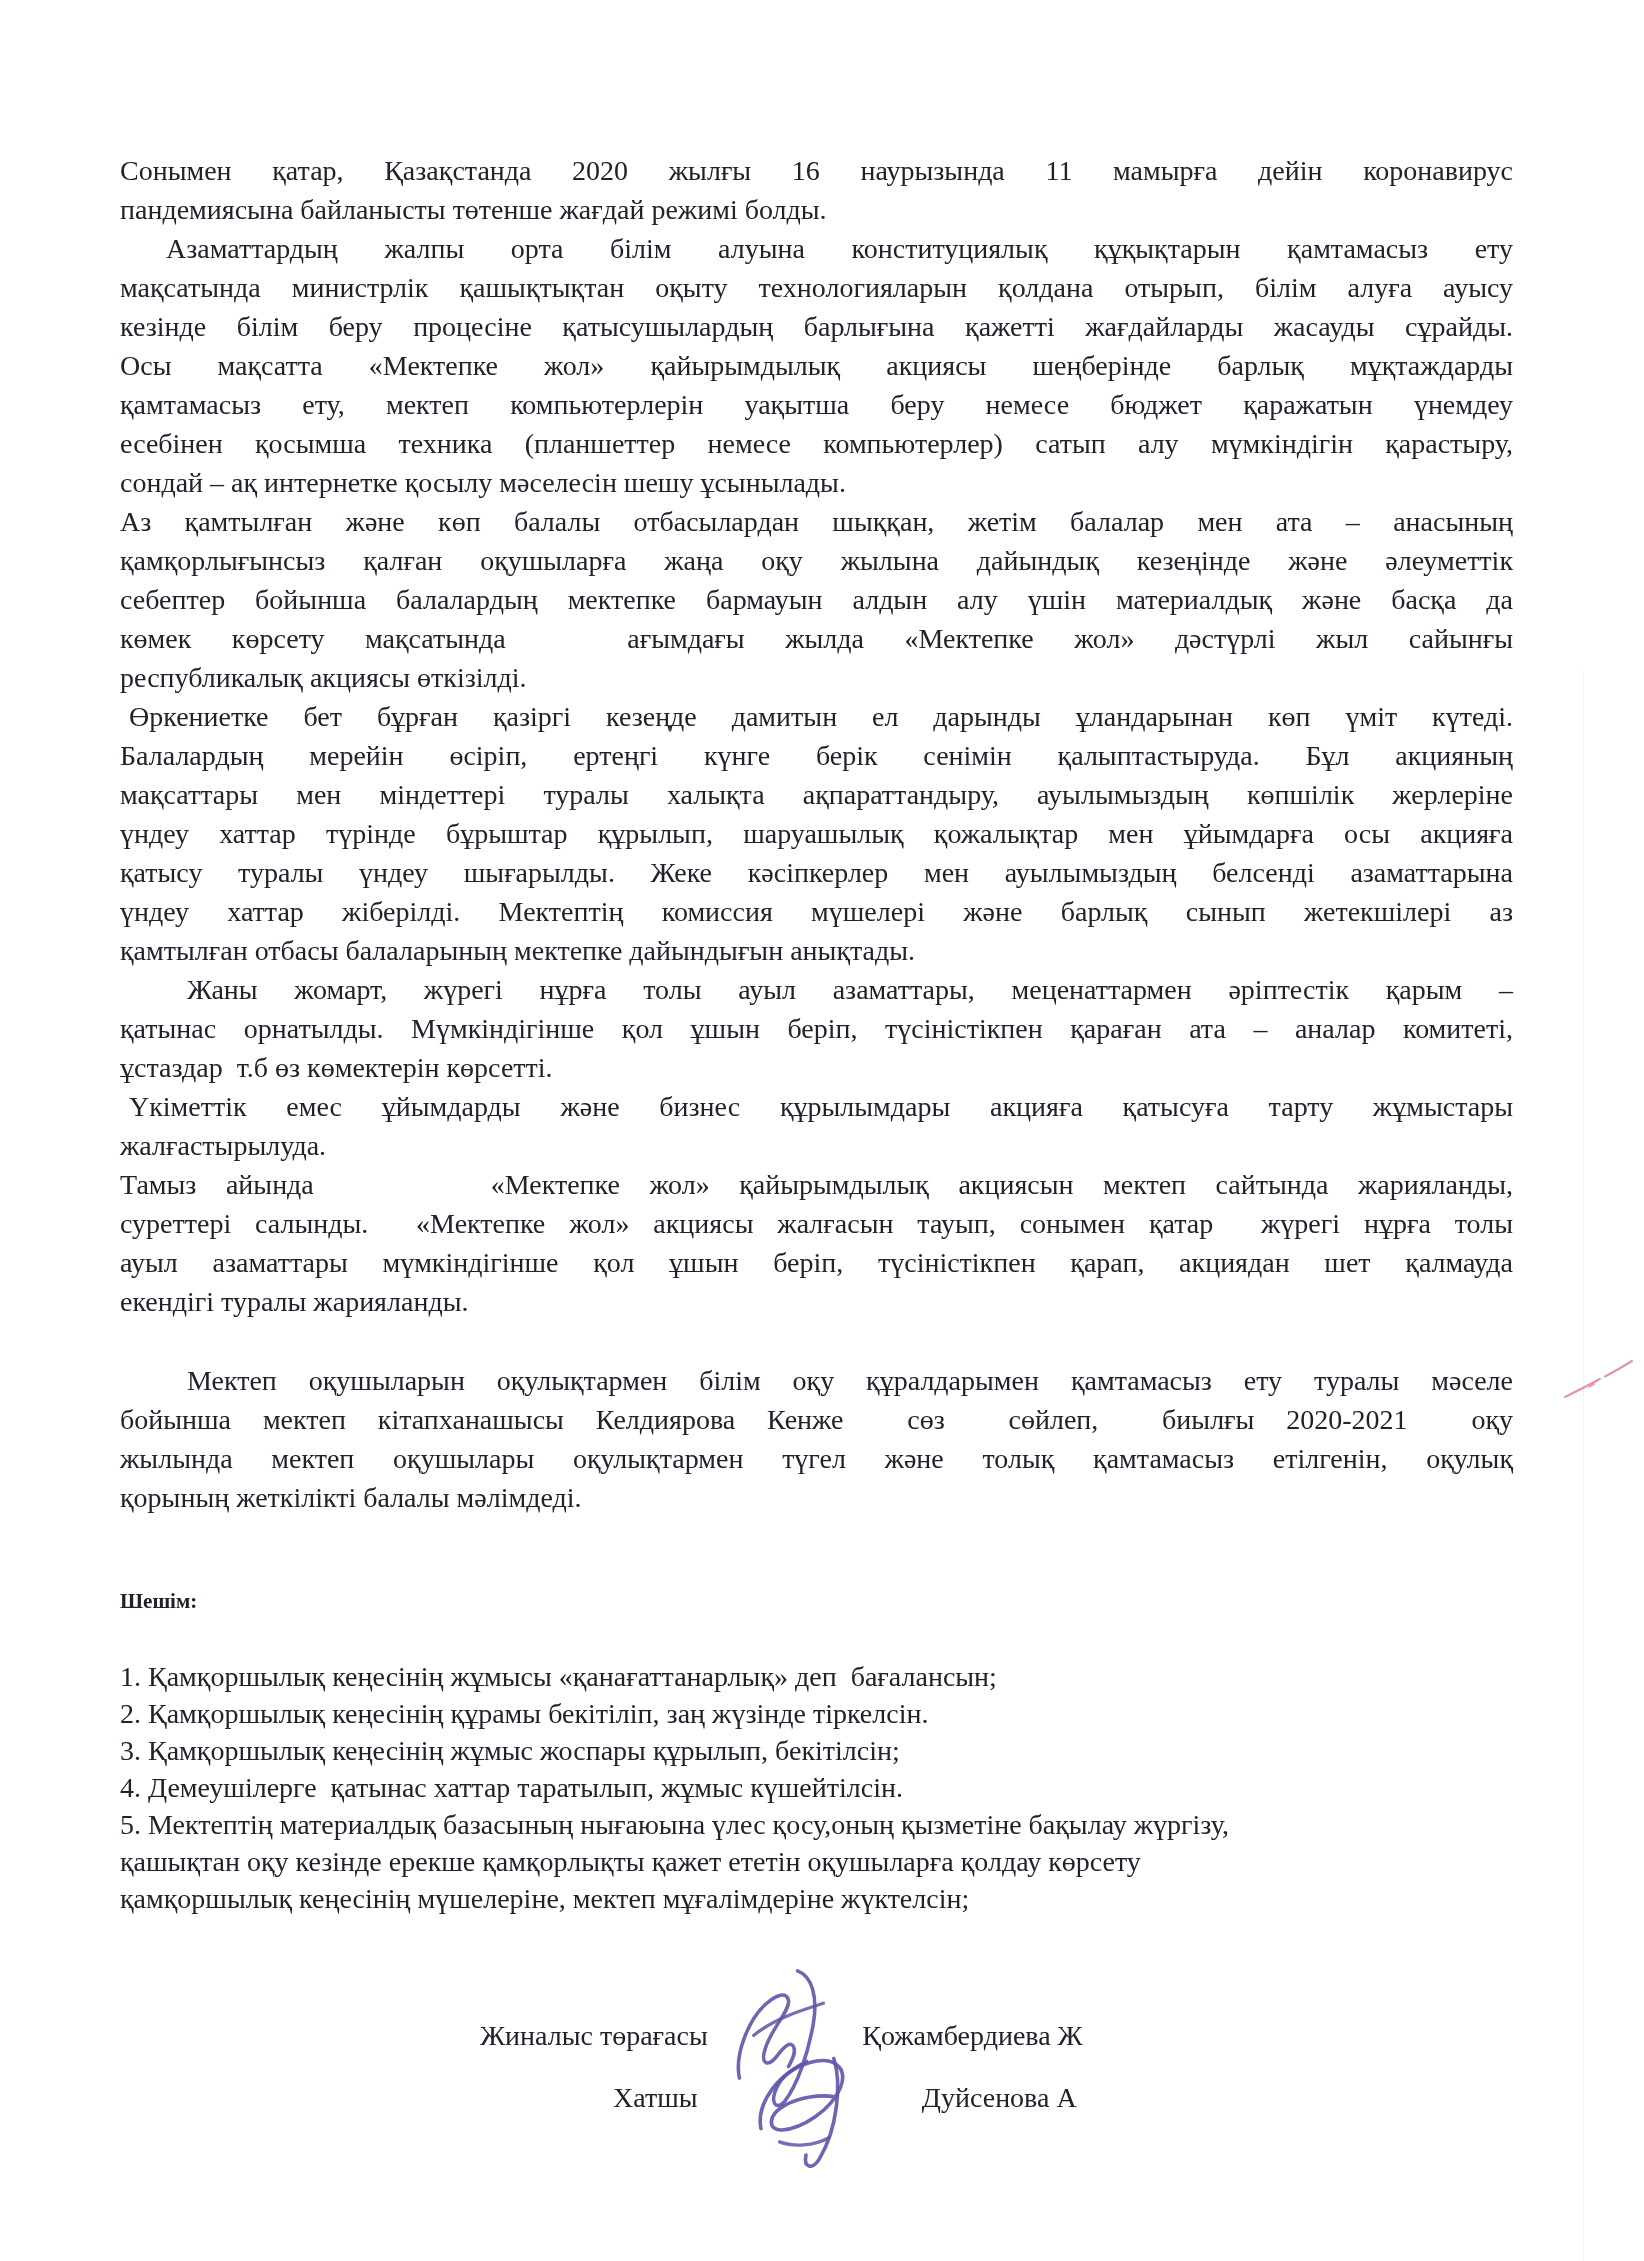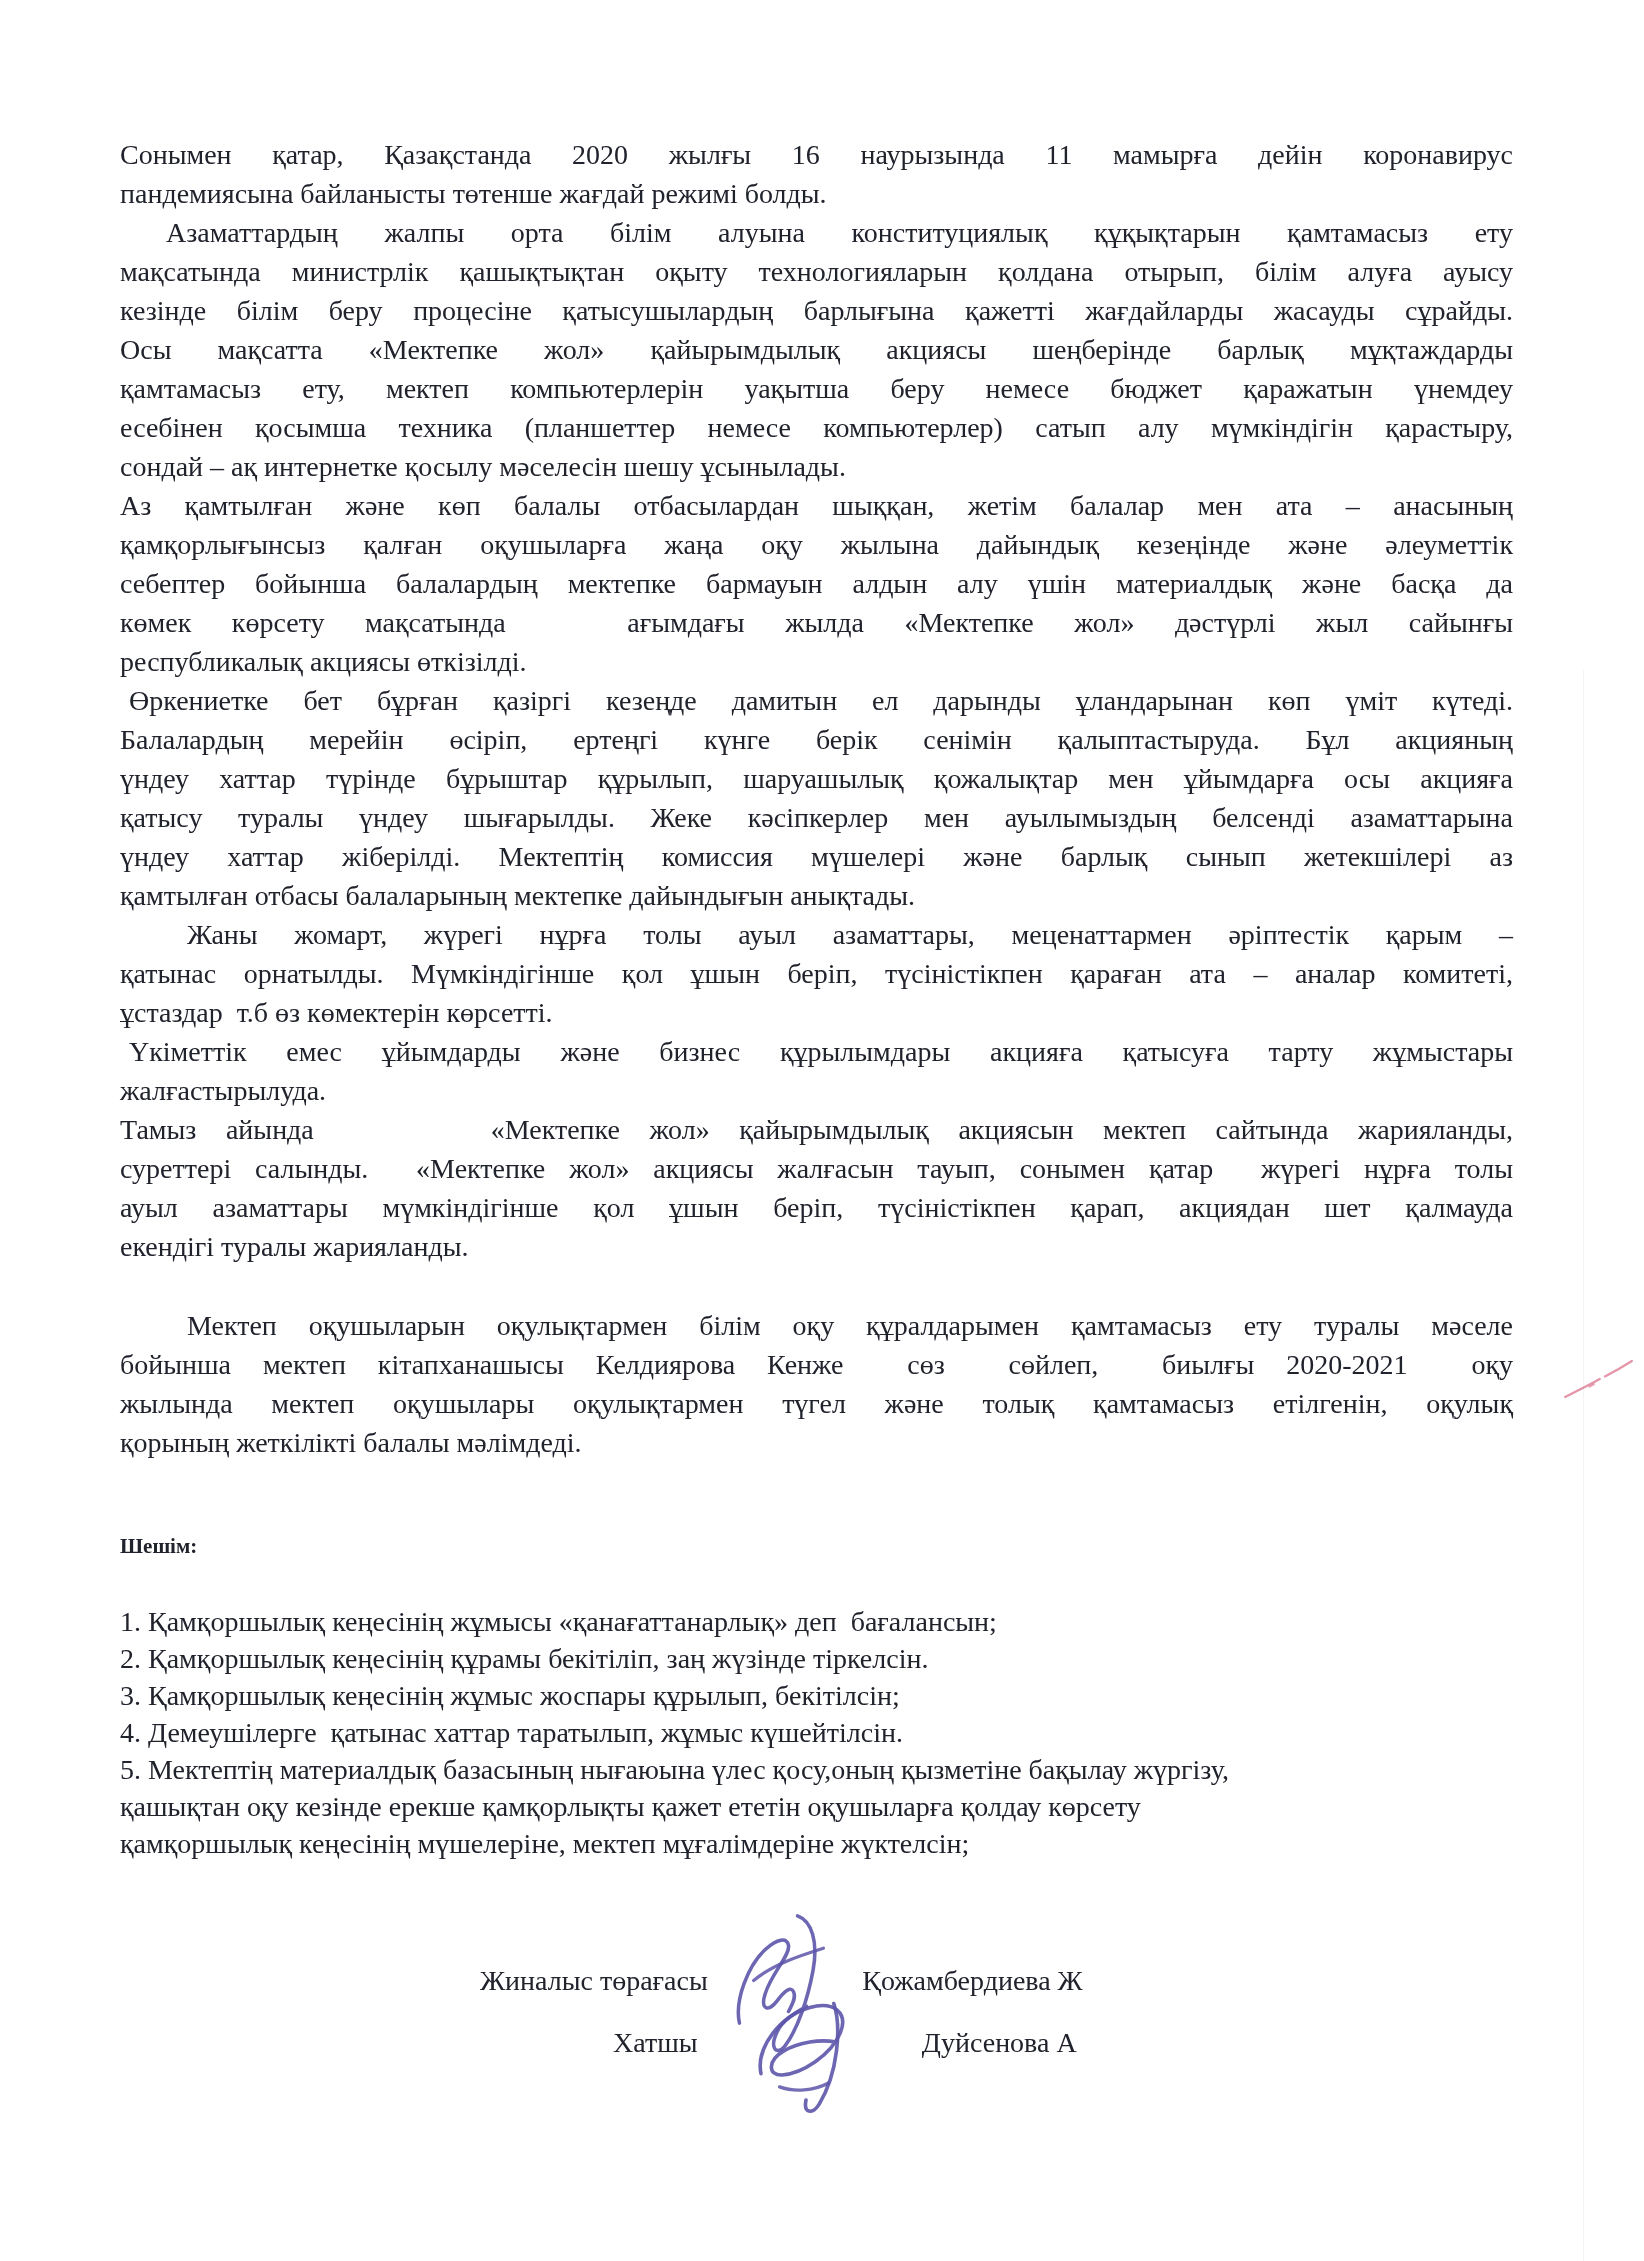--- a/index.html
+++ b/index.html
@@ -4,21 +4,21 @@
 <title>Scanned document</title>
 <style>
   html,body{margin:0;padding:0;}
   body{
     width:1644px;height:2261px;position:relative;overflow:hidden;
     background:var(--paper,#ffffff);
     color:var(--text,#20222c);
     font-family:"Liberation Serif", serif;
   }
   .content{
-    position:absolute;left:120px;top:135px;width:1393px;
+    position:absolute;left:120px;top:151px;width:1393px;
     font-size:28px;line-height:39px;
   }
   .ln{text-align:justify;text-align-last:justify;}
   .ln.last{text-align-last:left;}
   .ind-xs{text-indent:9px;}
   .ind-sm{text-indent:46px;}
   .ind-lg{text-indent:67px;}
   .p8{margin-top:40px;}
   .heading{margin-top:65px;font-size:21px;font-weight:bold;text-align:left;}
   .list{margin-top:37px;line-height:37px;}
@@ -59,20 +59,21 @@
     <div class="ln">Аз қамтылған және көп балалы отбасылардан шыққан, жетім балалар мен ата – анасының</div>
     <div class="ln">қамқорлығынсыз қалған оқушыларға жаңа оқу жылына дайындық кезеңінде және әлеуметтік</div>
     <div class="ln">себептер бойынша балалардың мектепке бармауын алдын алу үшін материалдық және басқа да</div>
     <div class="ln">көмек көрсету мақсатында&nbsp;&nbsp; ағымдағы жылда «Мектепке жол» дәстүрлі жыл сайынғы</div>
     <div class="ln last">республикалық акциясы өткізілді.</div>
   </div>
 
   <div class="para">
     <div class="ln ind-xs">Өркениетке бет бұрған қазіргі кезеңде дамитын ел дарынды ұландарынан көп үміт күтеді.</div>
     <div class="ln">Балалардың мерейін өсіріп, ертеңгі күнге берік сенімін қалыптастыруда. Бұл акцияның</div>
+    <div class="ln">мақсаттары мен міндеттері туралы халықта ақпараттандыру, ауылымыздың көпшілік жерлеріне</div>
     <div class="ln">үндеу хаттар түрінде бұрыштар құрылып, шаруашылық қожалықтар мен ұйымдарға осы акцияға</div>
     <div class="ln">қатысу туралы үндеу шығарылды. Жеке кәсіпкерлер мен ауылымыздың белсенді азаматтарына</div>
     <div class="ln">үндеу хаттар жіберілді. Мектептің комиссия мүшелері және барлық сынып жетекшілері аз</div>
     <div class="ln last">қамтылған отбасы балаларының мектепке дайындығын анықтады.</div>
   </div>
 
   <div class="para">
     <div class="ln ind-lg">Жаны жомарт, жүрегі нұрға толы ауыл азаматтары, меценаттармен әріптестік қарым –</div>
     <div class="ln">қатынас орнатылды. Мүмкіндігінше қол ұшын беріп, түсіністікпен қараған ата – аналар комитеті,</div>
     <div class="ln last">ұстаздар&nbsp; т.б өз көмектерін көрсетті.</div>

